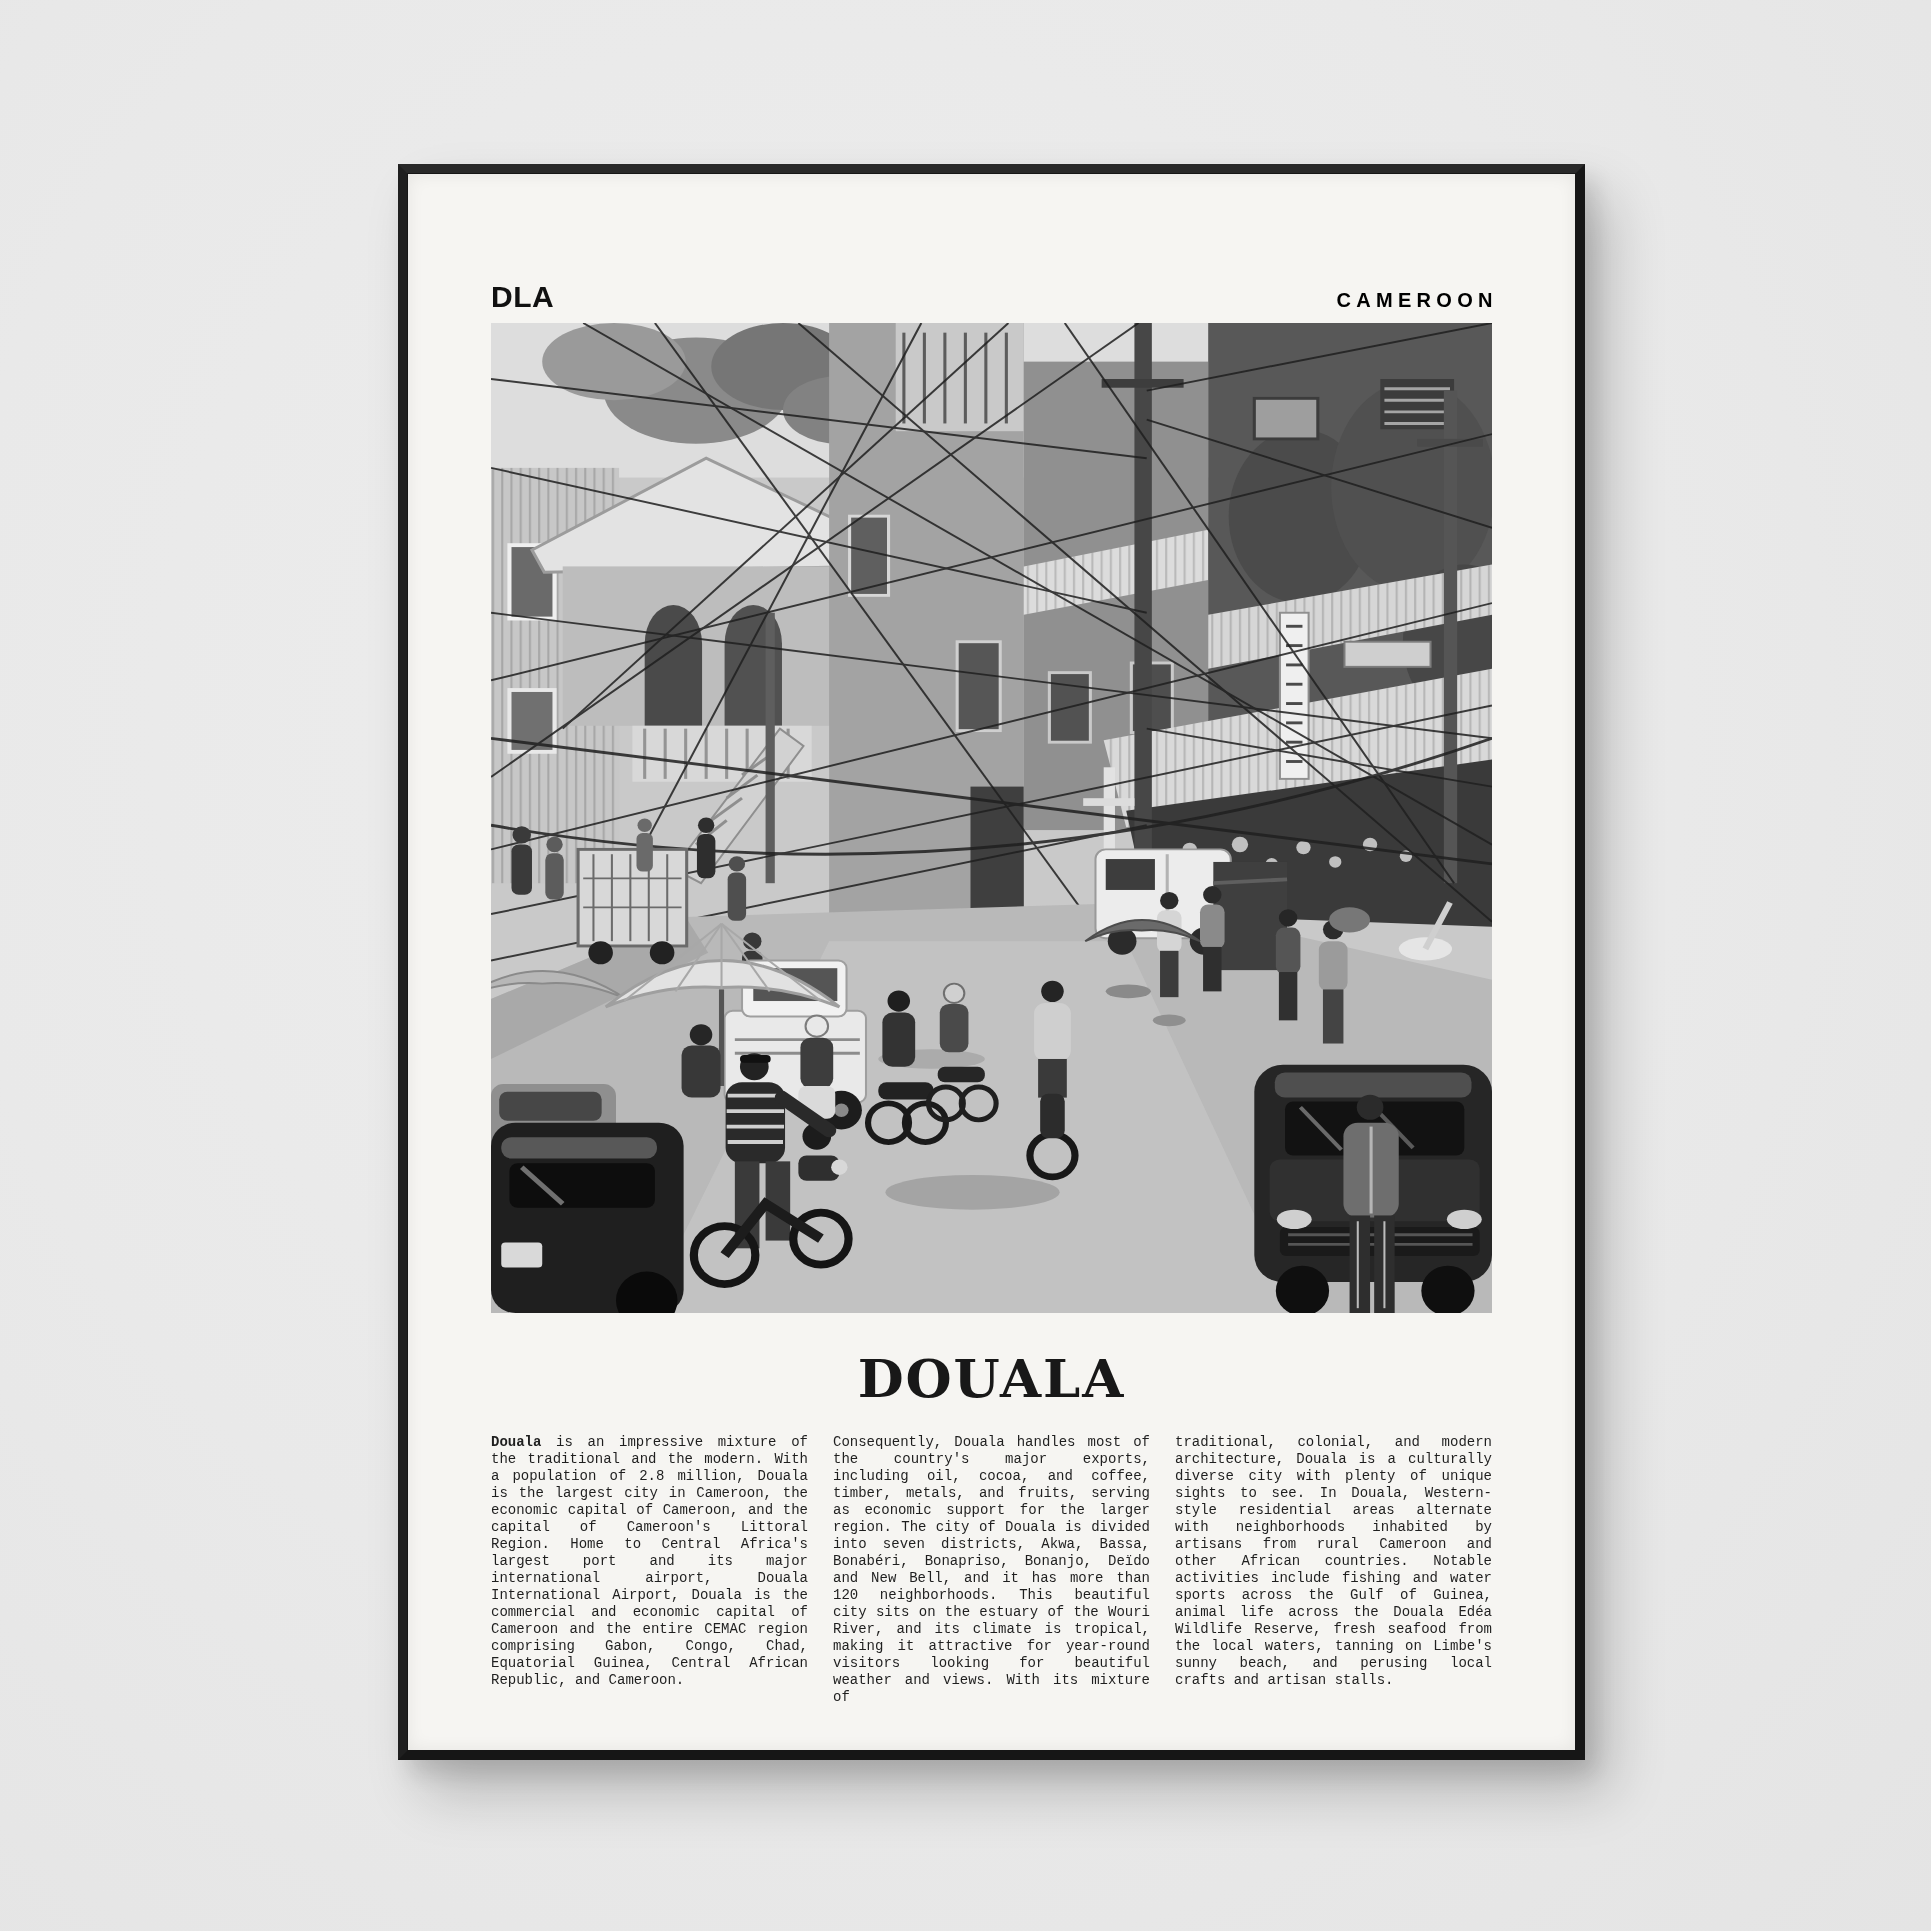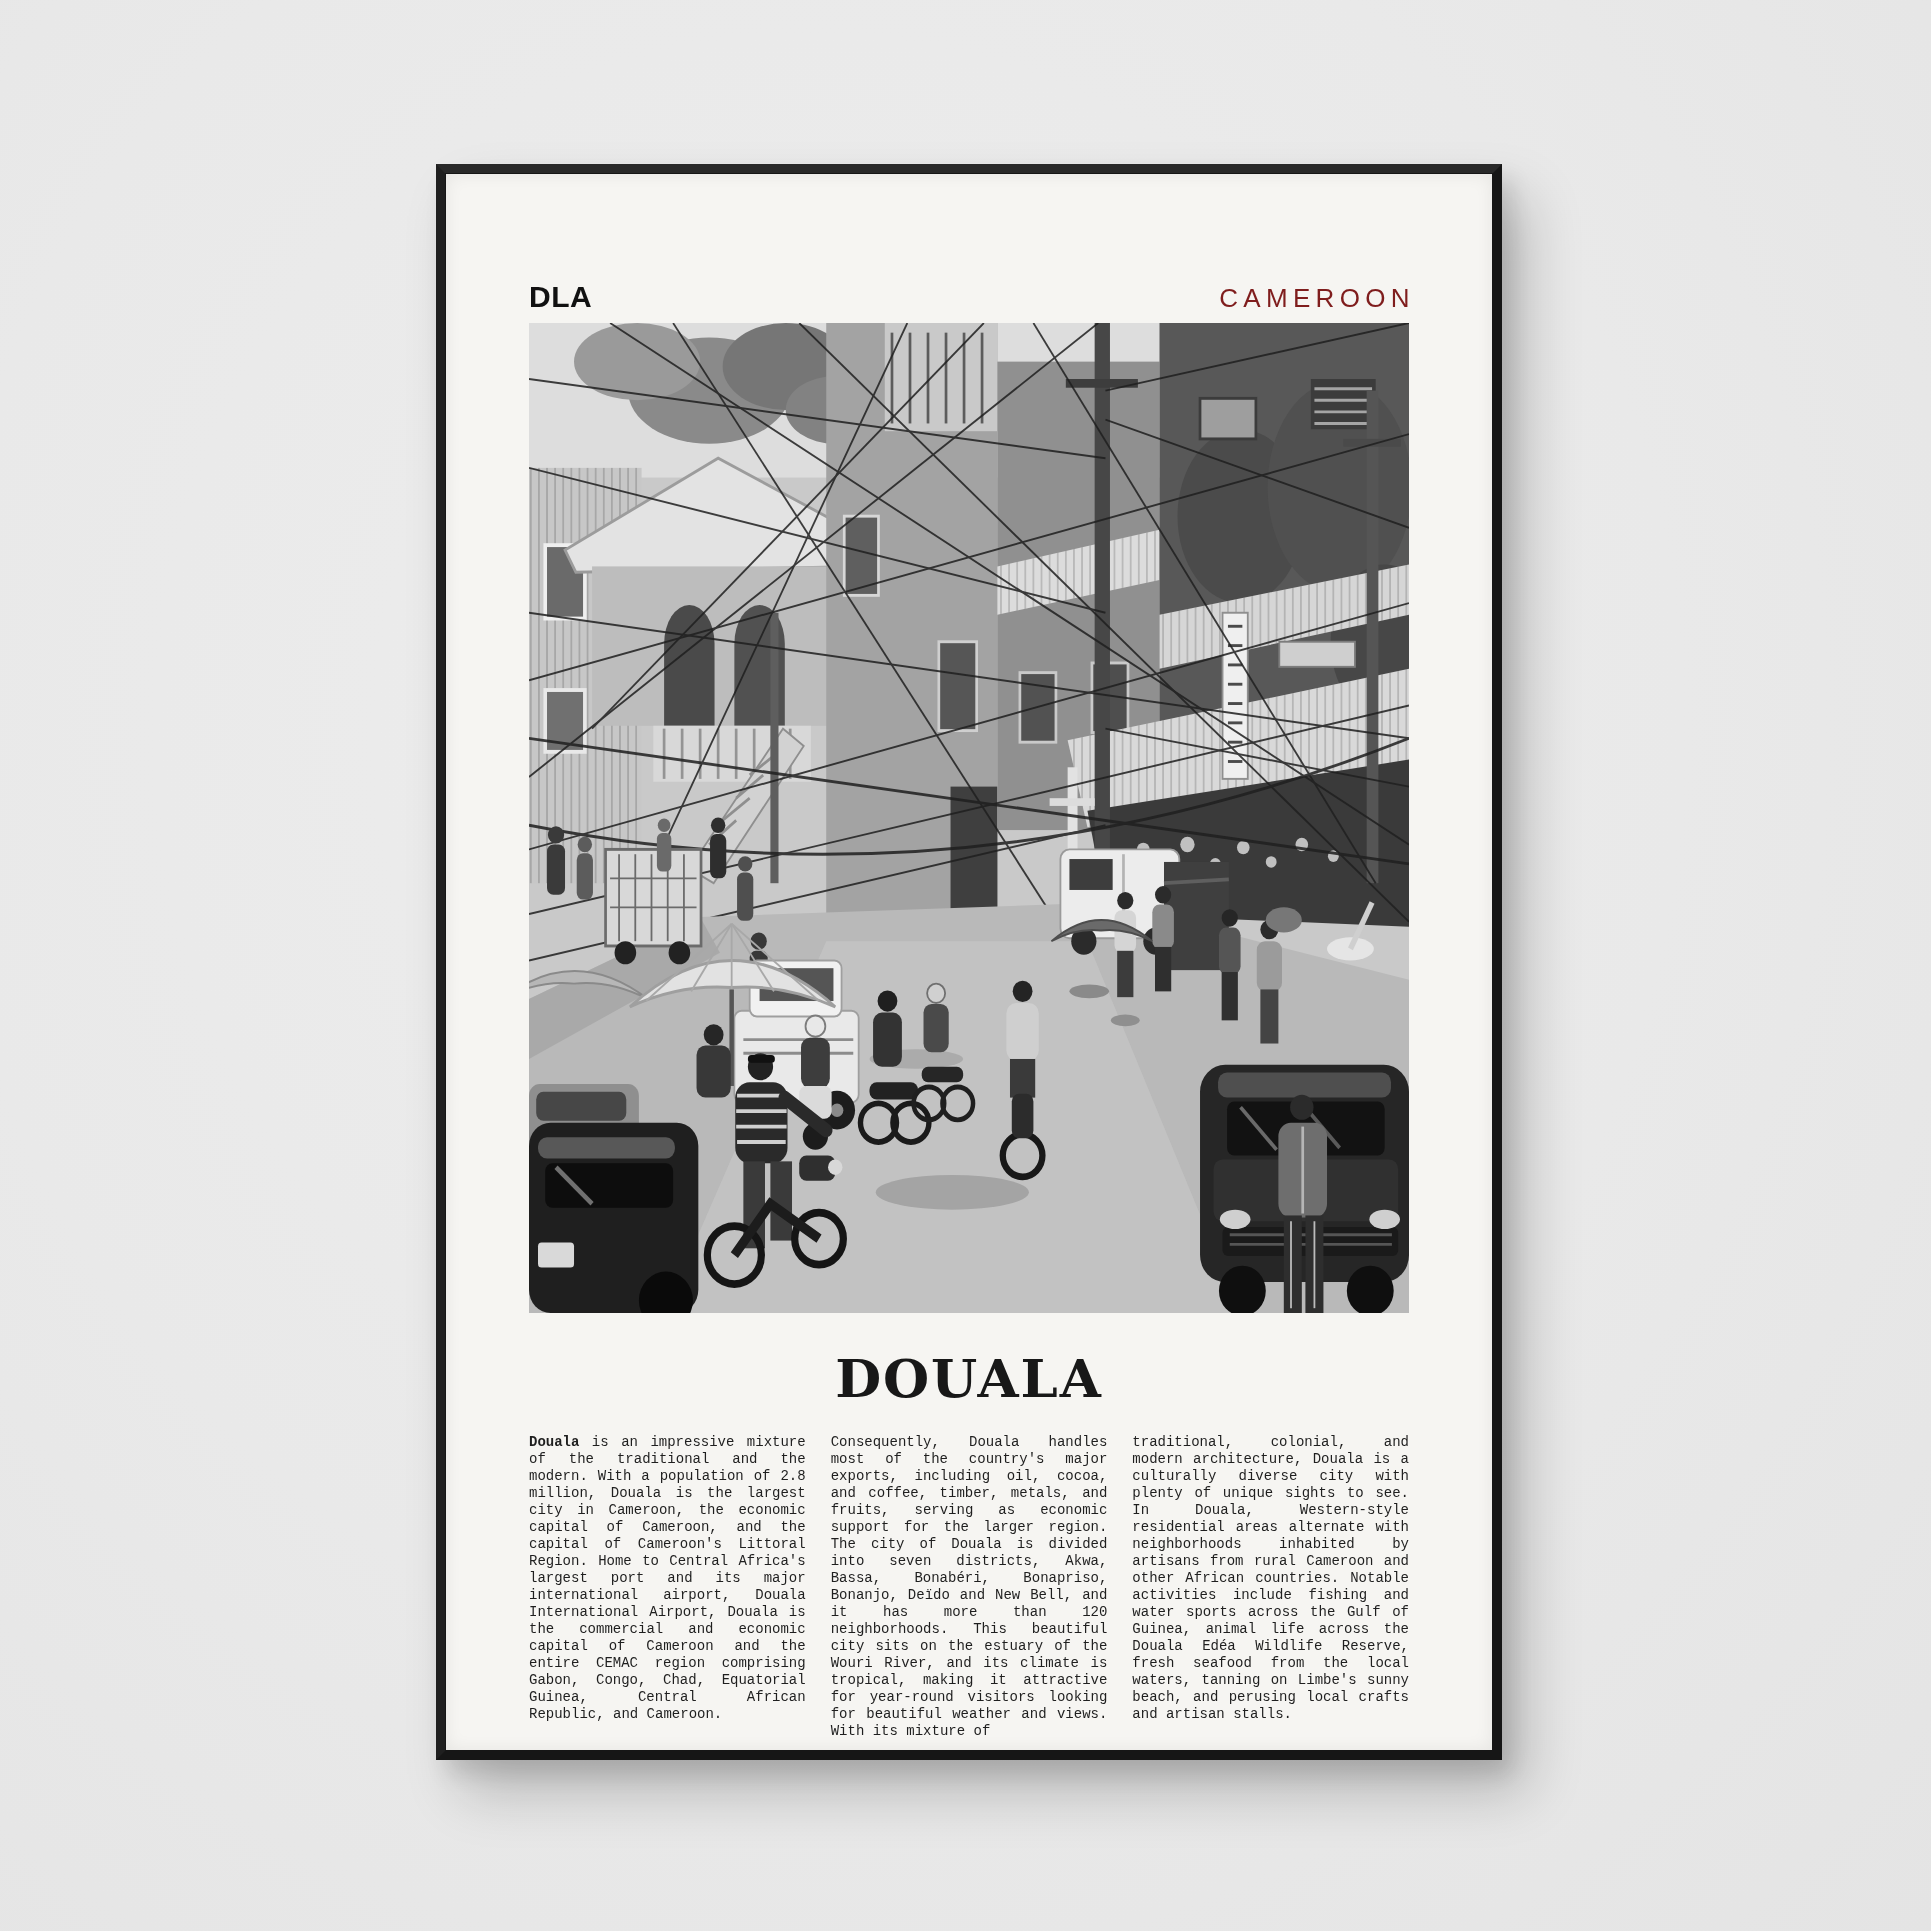--- a/index.html
+++ b/index.html
@@ -7,28 +7,27 @@
     width:1931px;height:1931px;
     background:#e9e9e9;
     overflow:hidden;
     font-family:"Liberation Sans", sans-serif;
   }
   .wall{
     position:relative;width:1931px;height:1931px;
     background:radial-gradient(ellipse at 42% 38%, #ededed 0%, #e9e9e9 55%, #e4e4e4 100%);
   }
   .frame{
-    position:absolute;left:398px;top:164px;width:1066px;height:1596px;
+    position:absolute;left:398px;top:164px;width:1187px;height:1596px;
     box-sizing:border-box;
     background:#f6f5f2;
     border:10.6px solid #161616;
     box-shadow:
       25px 33px 53px rgba(0,0,0,0.20),
       9.7px 13.5px 21px rgba(0,0,0,0.12);
-    margin-left: 38px;
   }
   .frame::after{ 
     content:"";position:absolute;inset:-10.6px;pointer-events:none;
     border:10.6px solid transparent;
     border-top-color:rgba(255,255,255,0.08);
     border-left-color:rgba(255,255,255,0.04);
     box-sizing:border-box;
   }
   .poster{
     position:relative;width:100%;height:100%;
@@ -39,21 +38,21 @@
   }
   .poster-header{
     display:flex;justify-content:space-between;align-items:baseline;
     height:29px;
   }
   .code{
     font-size:30px;font-weight:900;letter-spacing:0.5px;color:#111;
     line-height:1;
   }
   .country{
-    font-size:26px;font-weight:400;letter-spacing:5.3px;color:#7f1d1d;
+    font-size:20px;font-weight:700;letter-spacing:5.3px;color:#000000;
     line-height:1;margin-right:-5.8px;
   }
   .photo{
     margin-top:11.6px;height:990px;width:100%;
     background:#cdcdcd;overflow:hidden;
   }
   .photo svg{display:block;width:100%;height:100%;}
   .title{
     margin:35px 0 0 0;
     text-align:center;

